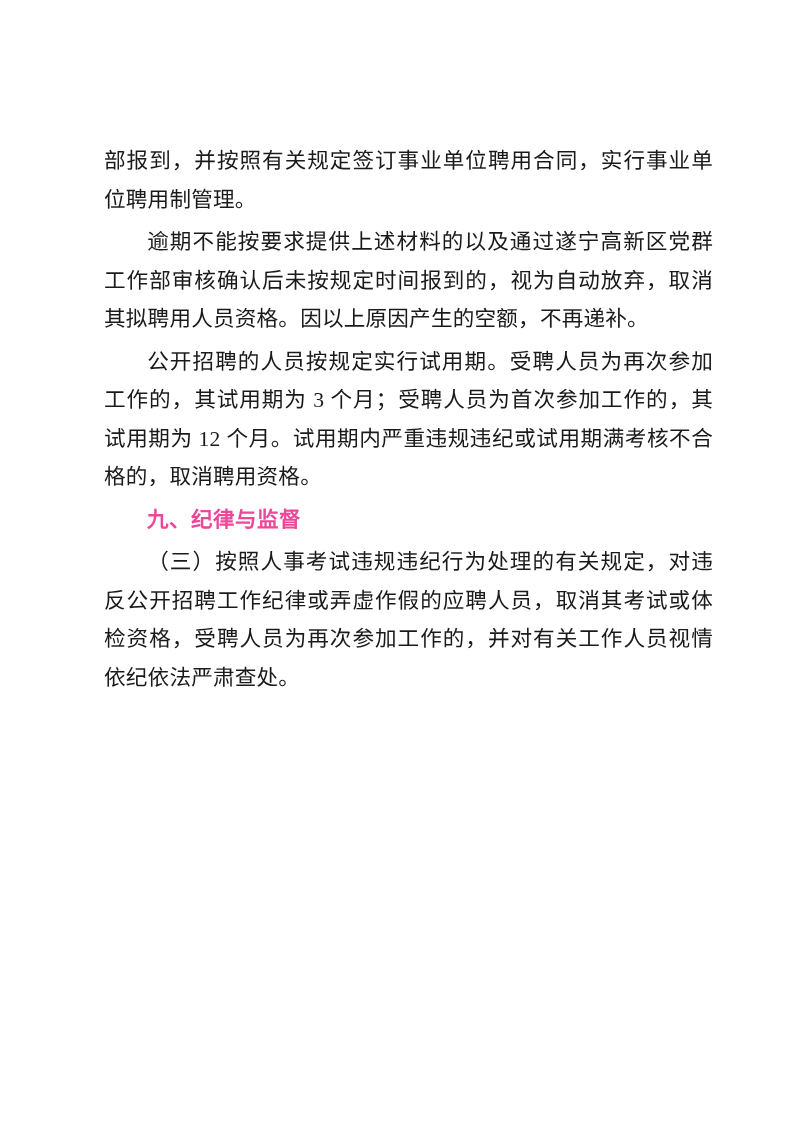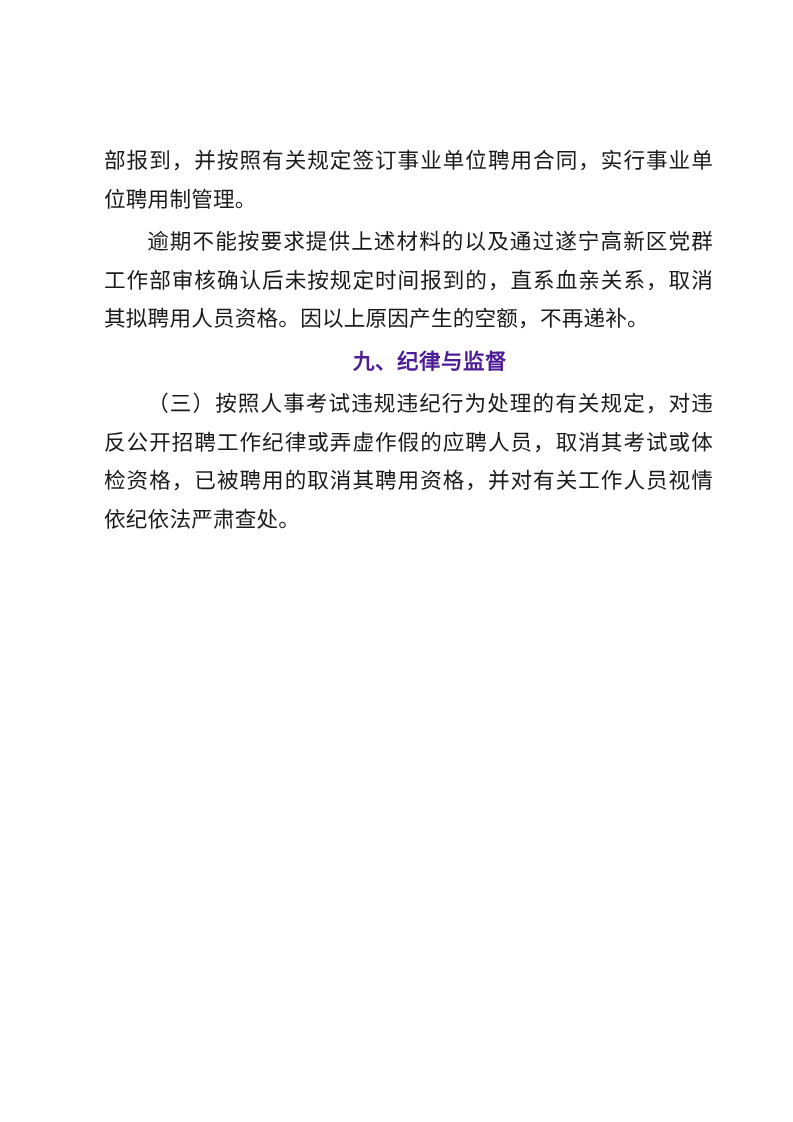--- a/index.html
+++ b/index.html
@@ -42,37 +42,37 @@
     .para.continuation {
       text-indent: 0;
     }
     .section-heading {
       margin: 0 0 4px 0;
       font-family: "Liberation Sans", "DejaVu Sans", sans-serif;
       font-size: 21.5px;
       line-height: 38.5px;
       font-weight: bold;
       text-indent: 2em;
-      color: #4c1d95;
+      color: #ec4899;
       letter-spacing: 0.5px;
-      text-align: center;
     }
   </style>
 </head>
 <body>
 
 <div class="page">
   <div class="content">
 
     <p class="para continuation">部报到，并按照有关规定签订事业单位聘用合同，实行事业单位聘用制管理。</p>
 
-    <p class="para">逾期不能按要求提供上述材料的以及通过遂宁高新区党群工作部审核确认后未按规定时间报到的，直系血亲关系，取消其拟聘用人员资格。因以上原因产生的空额，不再递补。</p>
+    <p class="para">逾期不能按要求提供上述材料的以及通过遂宁高新区党群工作部审核确认后未按规定时间报到的，视为自动放弃，取消其拟聘用人员资格。因以上原因产生的空额，不再递补。</p>
 
+    <p class="para">公开招聘的人员按规定实行试用期。受聘人员为再次参加工作的，其试用期为 3 个月；受聘人员为首次参加工作的，其试用期为 12 个月。试用期内严重违规违纪或试用期满考核不合格的，取消聘用资格。</p>
 
     <h2 class="section-heading">九、纪律与监督</h2>
 
 
 
-    <p class="para">（三）按照人事考试违规违纪行为处理的有关规定，对违反公开招聘工作纪律或弄虚作假的应聘人员，取消其考试或体检资格，已被聘用的取消其聘用资格，并对有关工作人员视情依纪依法严肃查处。</p>
+    <p class="para">（三）按照人事考试违规违纪行为处理的有关规定，对违反公开招聘工作纪律或弄虚作假的应聘人员，取消其考试或体检资格，受聘人员为再次参加工作的，并对有关工作人员视情依纪依法严肃查处。</p>
 
 
   </div>
 </div>
 
 </body></html>

